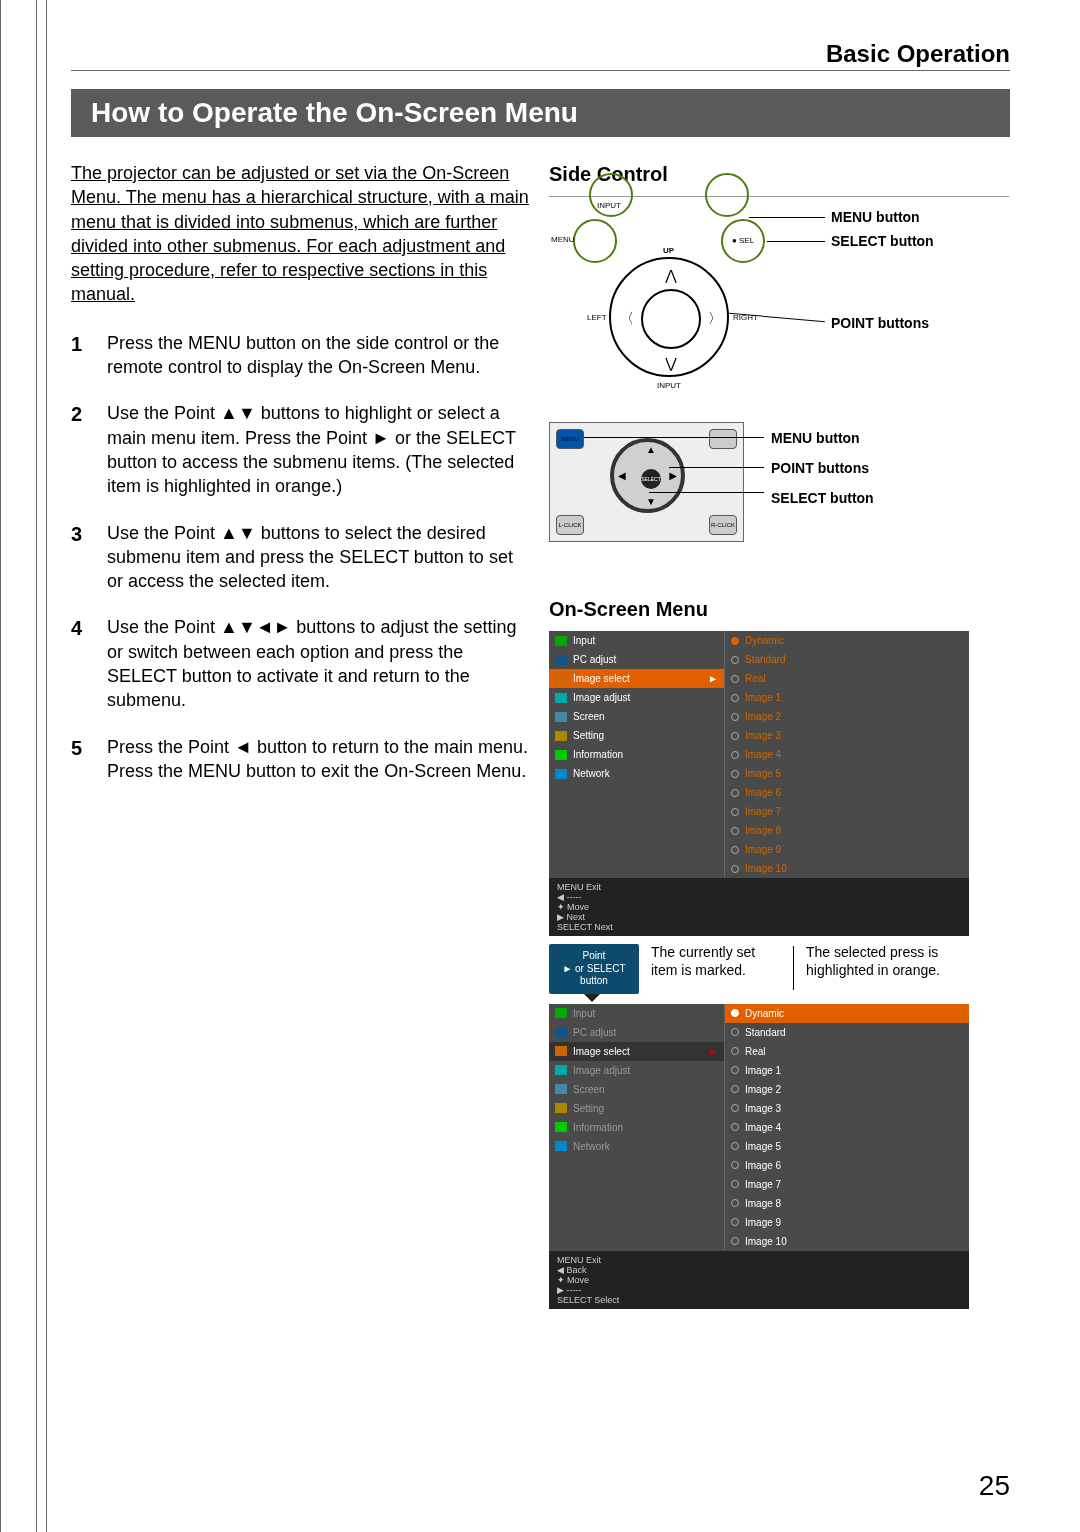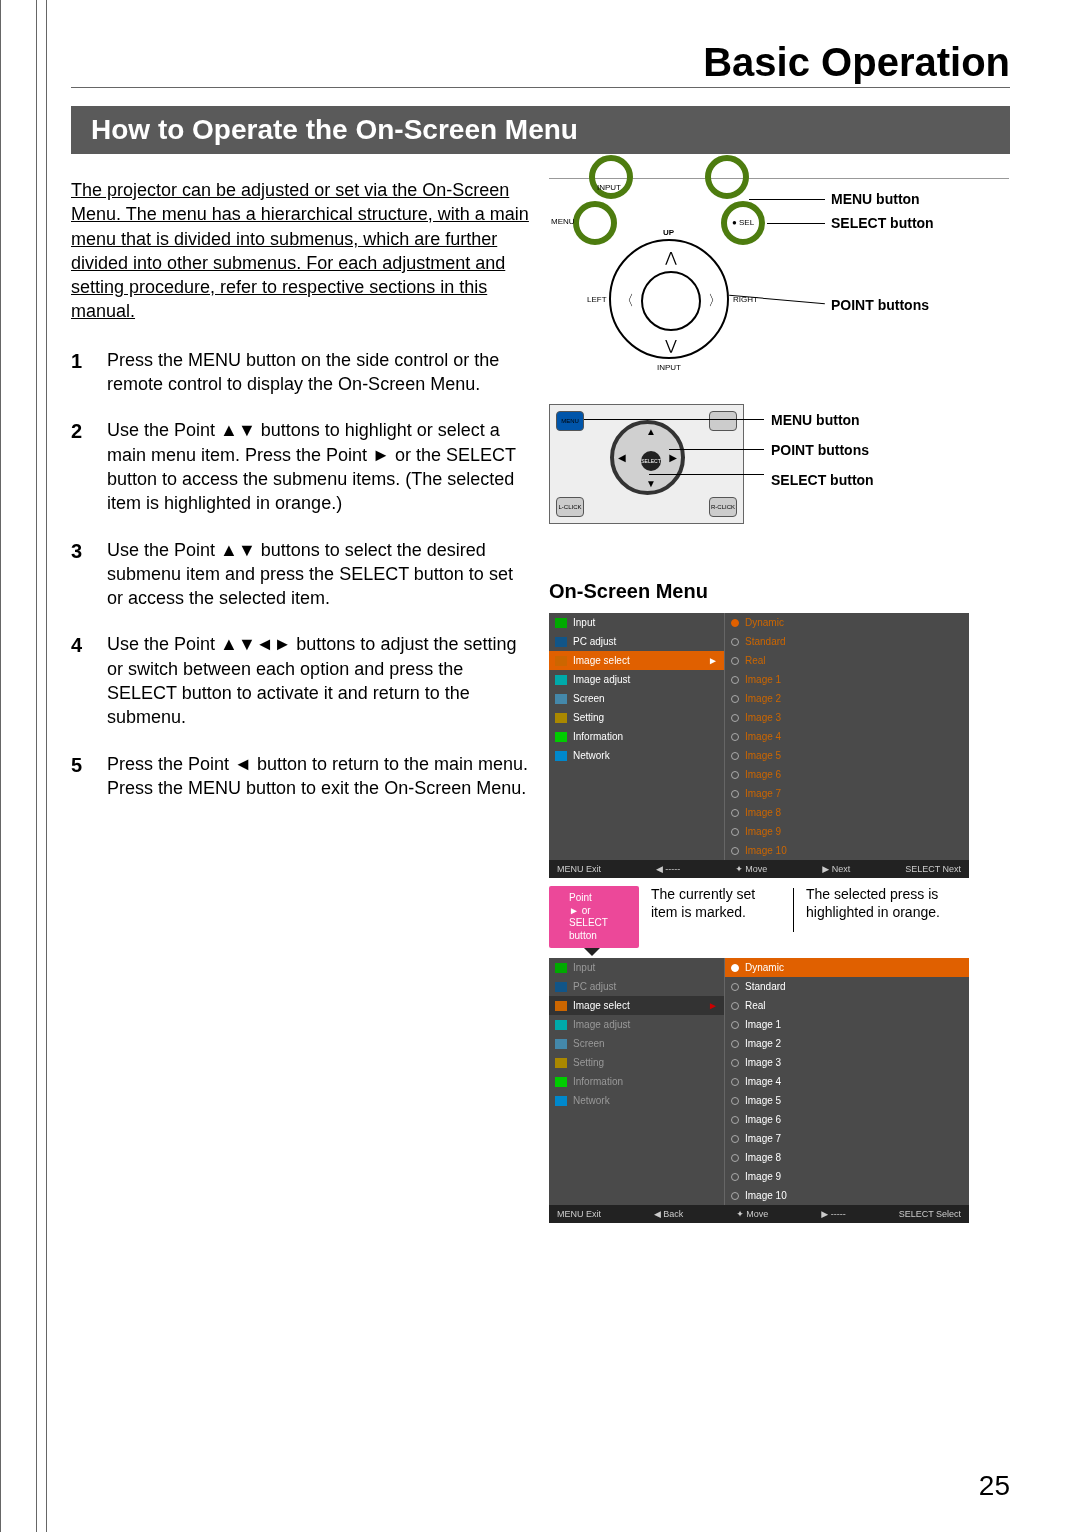--- a/index.html
+++ b/index.html
@@ -1,33 +1,33 @@
 <!DOCTYPE html>
 <html><head>
 <meta charset="utf-8">
 <style>
   * { box-sizing: border-box; margin: 0; padding: 0; }
   html, body { width: 1080px; height: 1532px; background: #fff; font-family: Arial, Helvetica, sans-serif; color: #000; }
   .page { position: relative; width: 1080px; height: 1532px; padding: 40px 70px 30px 70px; border-left: 1px solid #666; }
   .vline-outer { position: absolute; top: 0; bottom: 0; left: 35px; width: 1px; background: #666; }
   .vline-inner { position: absolute; top: 0; bottom: 0; left: 45px; width: 1px; background: #666; }
-  .chapter { font-size: 40px; font-weight: bold; text-align: right; border-bottom: 1px solid #666; padding-bottom: 2px; margin-bottom: 18px; }
+  .chapter { font-size: 24px; font-weight: bold; text-align: right; border-bottom: 1px solid #666; padding-bottom: 2px; margin-bottom: 18px; }
   .title-bar { background: #5a5a5a; color: #fff; font-size: 28px; font-weight: bold; padding: 8px 0 8px 20px; margin-bottom: 24px; }
   .cols { display: flex; gap: 18px; }
   .left { width: 460px; font-size: 18px; line-height: 1.35; }
   .right { width: 460px; font-size: 18px; }
   .intro { margin-bottom: 24px; text-decoration: underline; }
   ol.steps { list-style: none; counter-reset: s; }
   ol.steps > li { counter-increment: s; position: relative; padding-left: 36px; margin-bottom: 22px; }
   ol.steps > li::before { content: counter(s); position: absolute; left: 0; top: 0; font-weight: bold; font-size: 20px; width: 24px; }
   .sec-h { font-size: 20px; font-weight: bold; margin: 2px 0 10px 0; }
   .side-control { position: relative; height: 200px; margin-bottom: 26px; border-top: 1px solid #999; padding-top: 6px; }
   .sc-wheel { position: absolute; left: 60px; top: 60px; width: 120px; height: 120px; border: 2px solid #000; border-radius: 50%; }
   .sc-inner { position: absolute; left: 30px; top: 30px; width: 60px; height: 60px; border: 2px solid #000; border-radius: 50%; }
-  .sc-btn { position: absolute; width: 44px; height: 44px; border: 6px solid #4d7c0f; border-radius: 50%; font-size: 7px; display: flex; justify-content: center; align-items: flex-end; padding-bottom: 2px; }
+  .sc-btn { position: absolute; width: 44px; height: 44px; border: 2px solid #4d7c0f; border-radius: 50%; font-size: 7px; display: flex; justify-content: center; align-items: flex-end; padding-bottom: 2px; }
   .sc-label { position: absolute; font-size: 8px; }
   .sc-callout { position: absolute; font-size: 14px; font-weight: bold; white-space: nowrap; }
   .sc-line { position: absolute; height: 1px; background: #000; }
   .arrow { position: absolute; font-size: 14px; color: #000; transform: translate(-50%,-50%); }
   .remote { position: relative; height: 150px; margin-bottom: 26px; }
   .rc-box { position: absolute; left: 0; top: 0; width: 195px; height: 120px; border: 1px solid #666; background: #eee; }
   .rc-wheel { position: absolute; left: 60px; top: 15px; width: 75px; height: 75px; border: 4px solid #333; border-radius: 50%; background: #d0d0d0; }
   .rc-select { position: absolute; left: 27px; top: 27px; width: 20px; height: 20px; border-radius: 50%; background: #222; color:#fff; font-size:5px; display:flex;align-items:center;justify-content:center;}
   .rc-corner { position: absolute; width: 28px; height: 20px; border: 1px solid #555; border-radius: 4px; background: #ccc; font-size: 6px; display:flex;align-items:center;justify-content:center;}
   .osm { margin-top: 2px; }
@@ -36,24 +36,24 @@
   .osm-left { width: 176px; border-right: 1px solid #666; }
   .osm-right { flex: 1; }
   .osm-row { display: flex; align-items: center; height: 19px; padding-left: 6px; gap: 6px; color: #fff; }
   .osm-row.sel { background: #e06000; }
   .osm-row.sel-dark { background: #333; }
   .osm-row.grey { color: #999; }
   .osm-dot { width: 8px; height: 8px; border: 1px solid #aaa; border-radius: 50%; display: inline-block; }
   .osm-dot.filled { background: #e06000; border-color: #e06000; }
   .osm-dot.filled-w { background: #fff; border-color: #fff; }
   .osm-sq { width: 12px; height: 10px; background: #158; display: inline-block; }
-  .osm-footer { display: flex; justify-content: space-between; background: #222; padding: 4px 8px; font-size: 9px; }
+  .osm-footer { display: flex; justify-content: space-between; background: #222; padding: 4px 8px; font-size: 9px; flex-direction: column; }
   .osm-footer span { color: #ccc; }
   .mid-notes { display: flex; gap: 12px; align-items: flex-start; margin: 8px 0 10px 0; font-size: 14px; line-height: 1.25; }
-  .point-tag { width: 90px; background: #ec4899; color: #fff; font-size: 10px; padding: 6px 20px; border-radius: 2px; position: relative;}
+  .point-tag { width: 90px; background: #0c4a6e; color: #fff; font-size: 10px; text-align: center; padding: 6px 4px; border-radius: 2px; position: relative;}
   .point-tag::after { content:""; position:absolute; bottom:-16px; left:35px; border:8px solid transparent; border-top-color:#222;}
   .note-col { width: 130px; }
   .midline { width: 1px; height: 44px; background: #000; margin-top: 2px; }
   .page-num { position: absolute; right: 70px; bottom: 30px; font-size: 28px; }
 </style>
 </head>
 <body>
 
 <div class="page">
   <div class="vline-outer"></div>
@@ -69,20 +69,21 @@
         <li>Press the MENU button on the side control or the remote control to display the On-Screen Menu.</li>
         <li>Use the Point ▲▼ buttons to highlight or select a main menu item. Press the Point ► or the SELECT button to access the submenu items. (The selected item is highlighted in orange.)</li>
         <li>Use the Point ▲▼ buttons to select the desired submenu item and press the SELECT button to set or access the selected item.</li>
         <li>Use the Point ▲▼◄► buttons to adjust the setting or switch between each option and press the SELECT button to activate it and return to the submenu.</li>
         <li>Press the Point ◄ button to return to the main menu. Press the MENU button to exit the On-Screen Menu.</li>
       </ol>
     </div>
 
     <div class="right">
 
+      <div class="sec-h">Side Control</div>
       <div class="side-control">
         <div class="sc-btn" style="left:40px; top:-24px;"></div>
         <div class="sc-label" style="left:48px; top:4px;">INPUT</div>
         <div class="sc-btn" style="left:156px; top:-24px;"></div>
         <div class="sc-btn" style="left:24px; top:22px;"></div>
         <div class="sc-label" style="left:2px; top:38px;">MENU</div>
         <div class="sc-btn" style="left:172px; top:22px; font-size:8px; align-items:center;">● SEL</div>
         <div class="sc-wheel">
           <div class="sc-inner"></div>
           <span class="arrow" style="left:60px; top:16px;">⋀</span>

